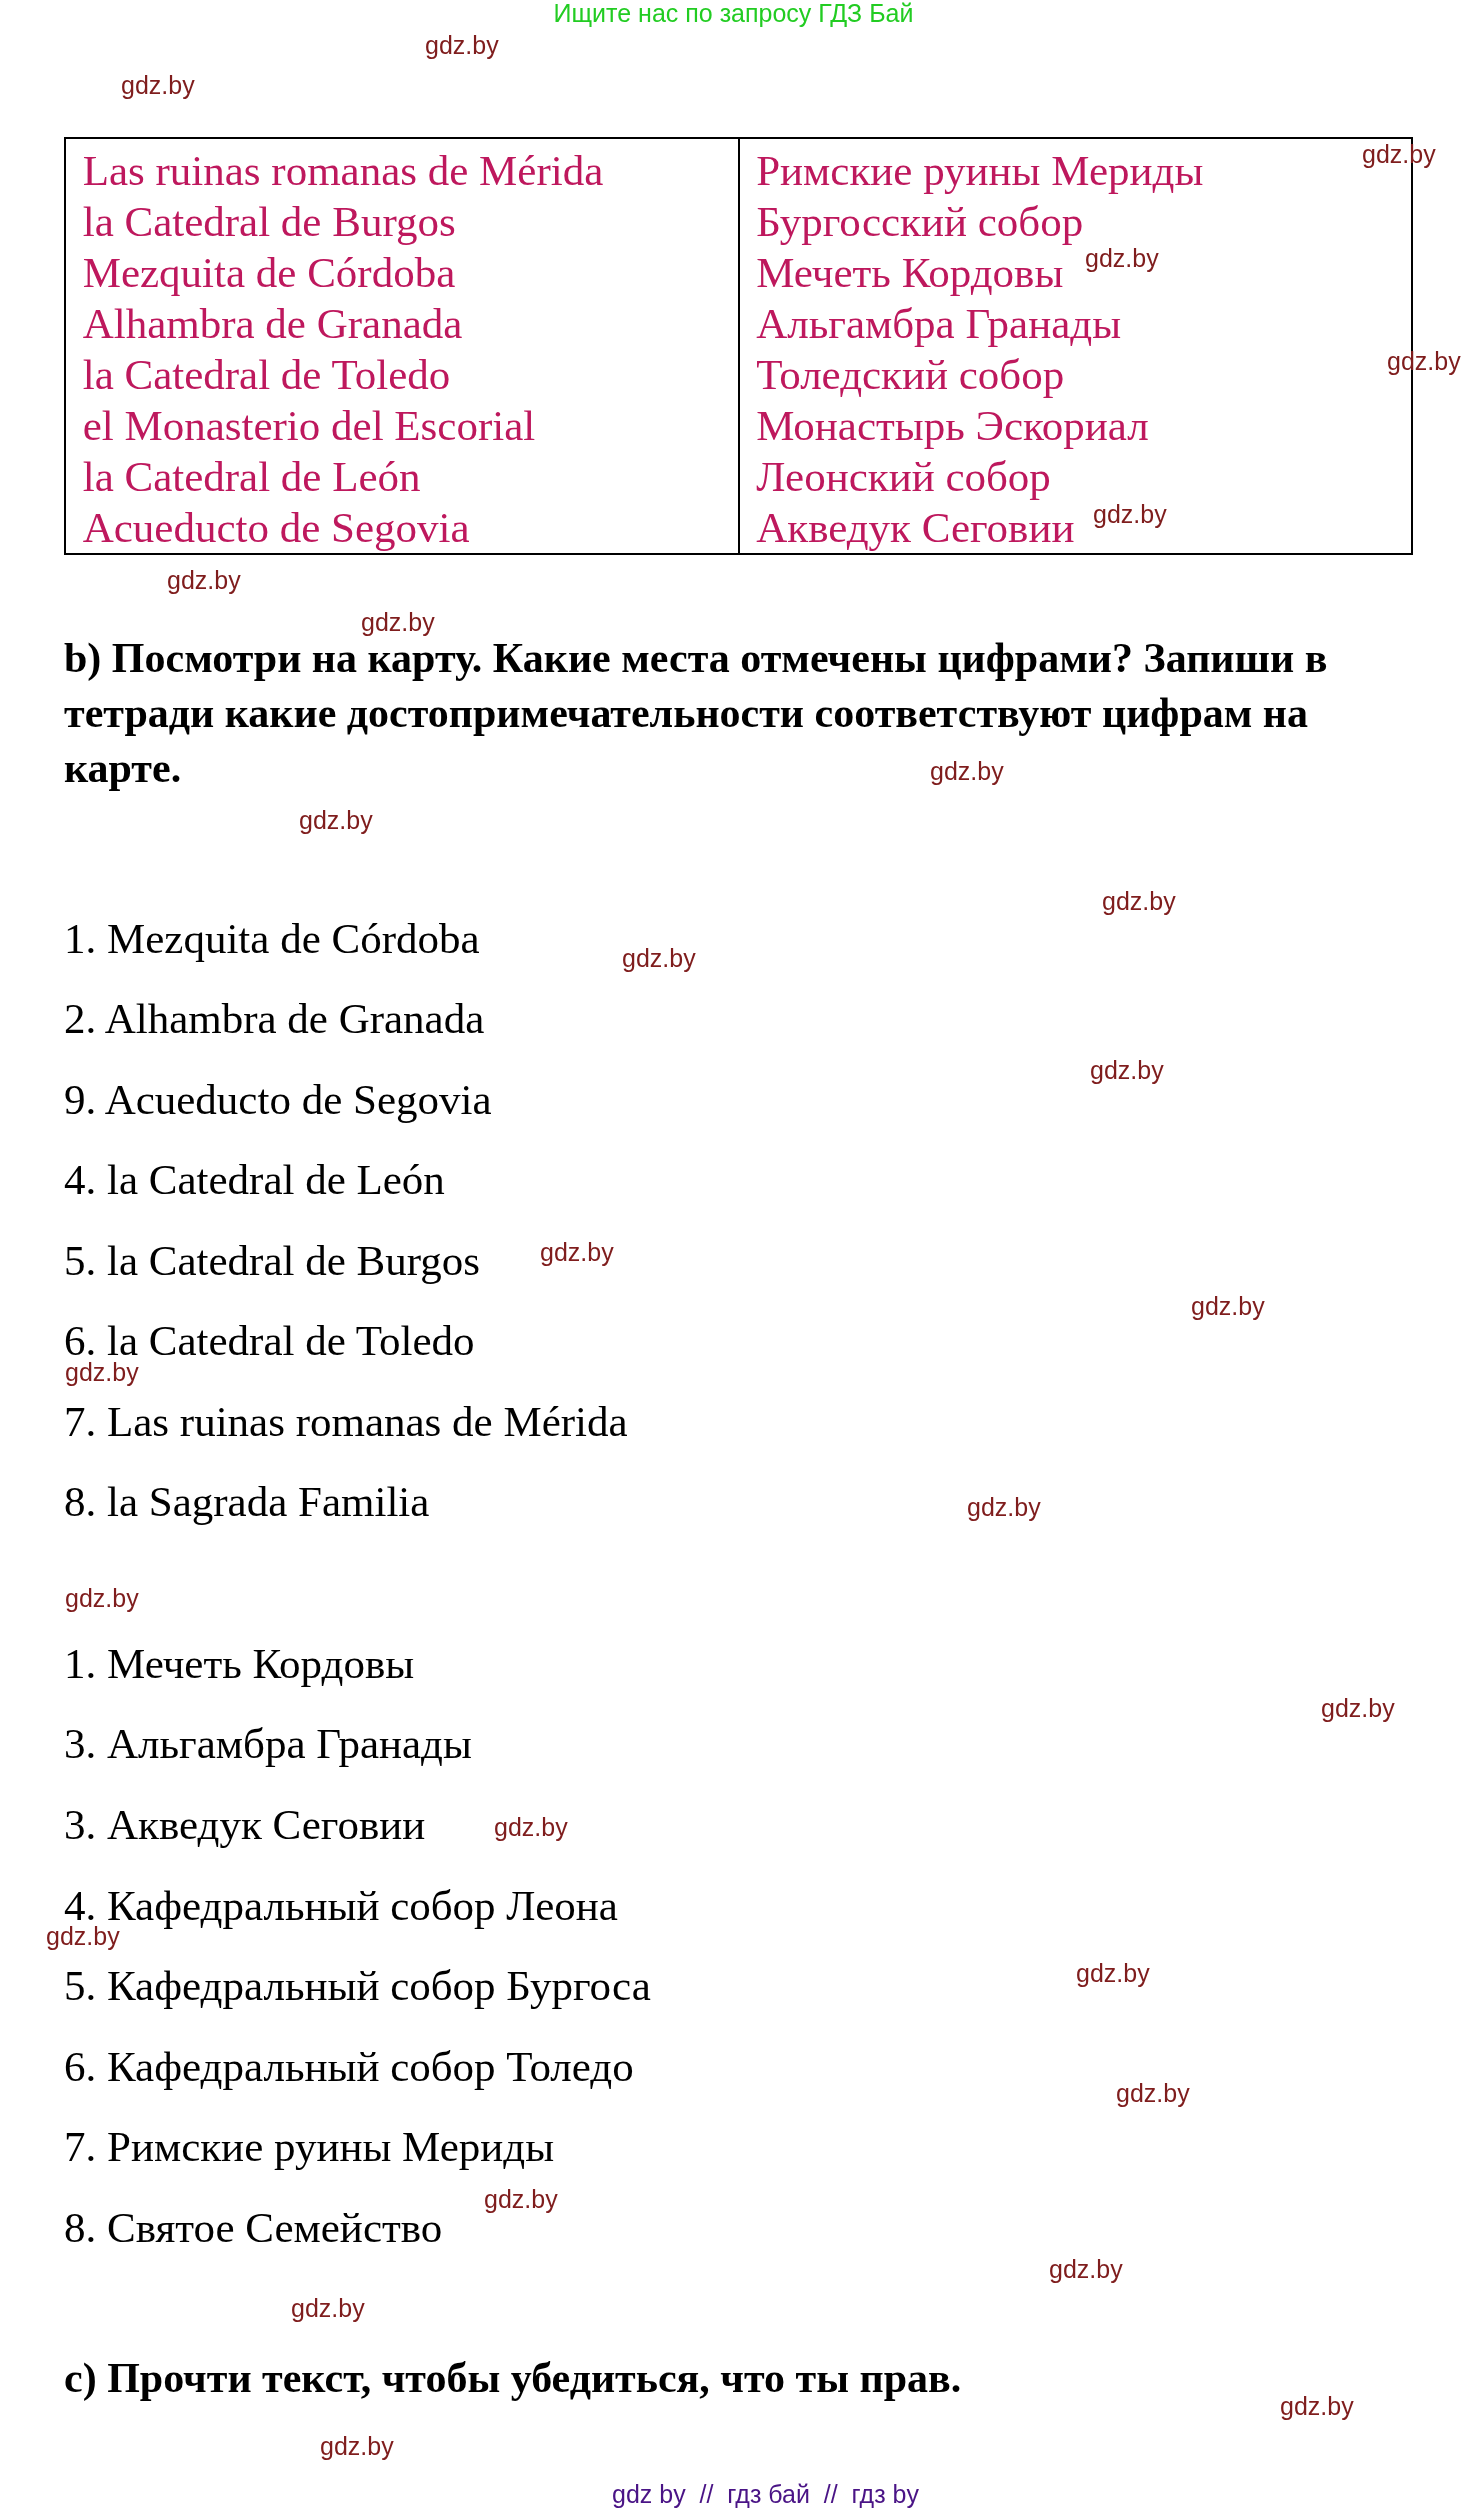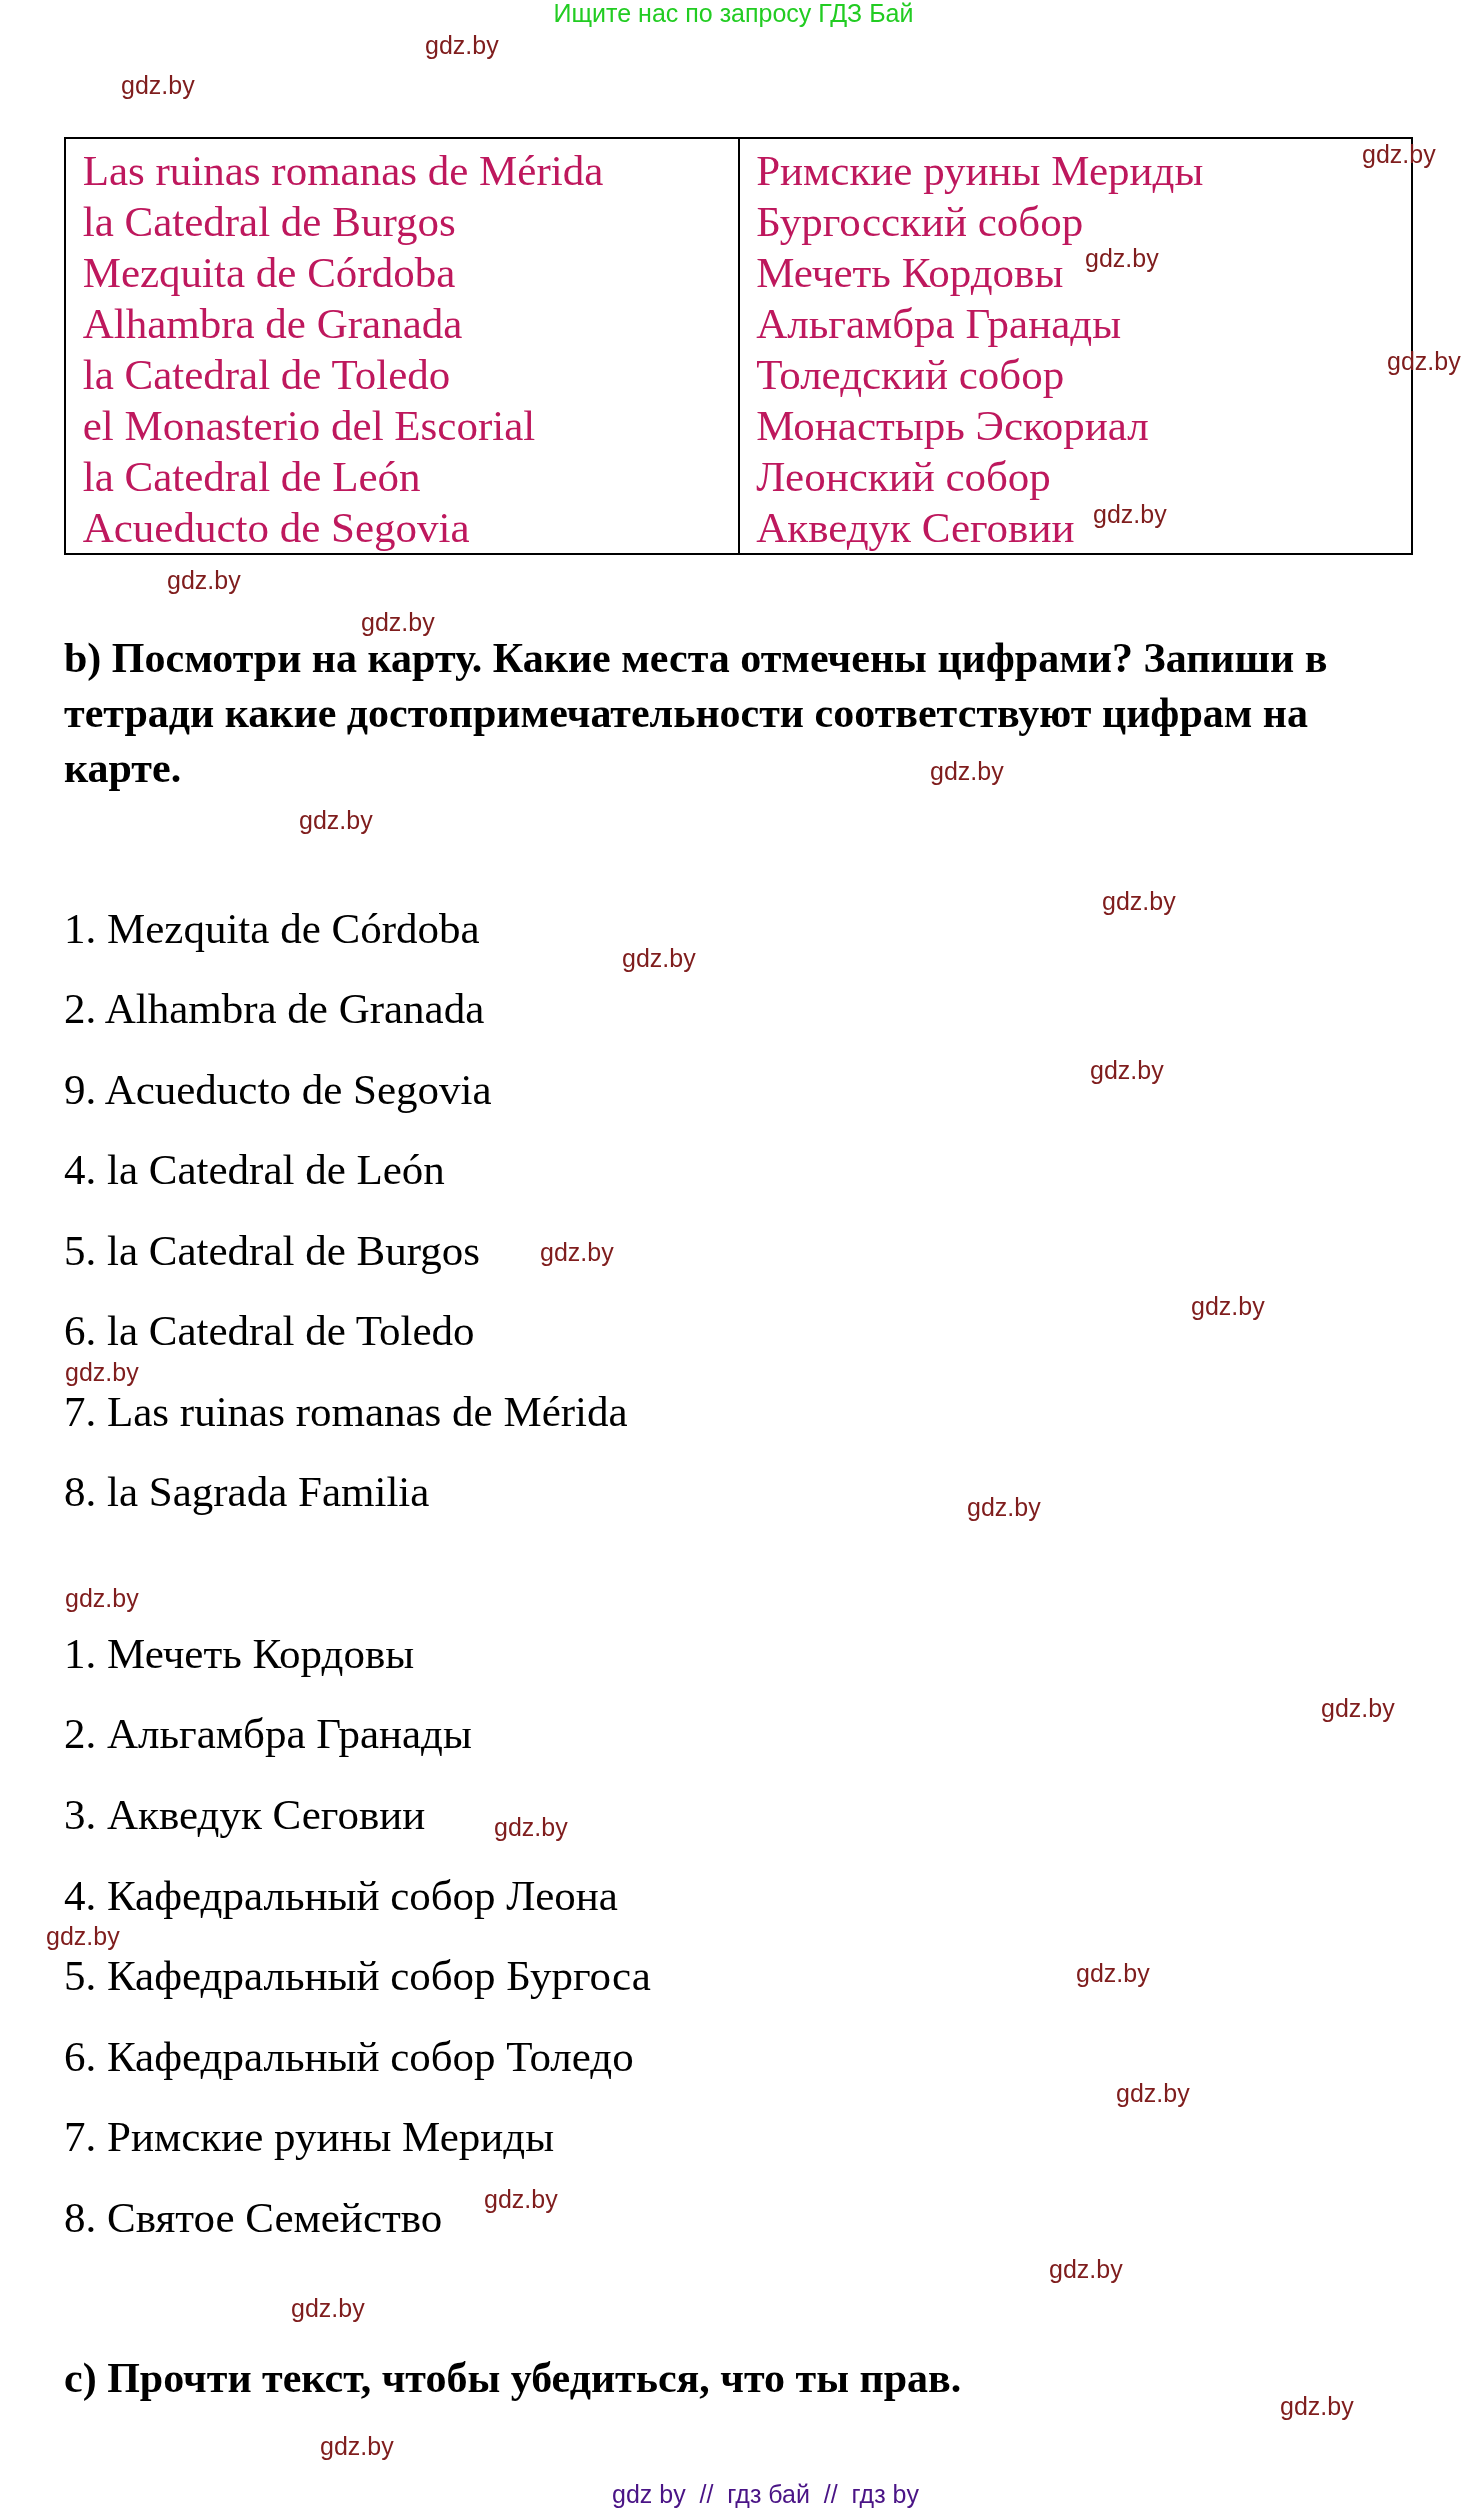--- a/index.html
+++ b/index.html
@@ -26,21 +26,21 @@
   .vocab-line {
     font-family: "Liberation Serif", serif; font-size: 43px; line-height: 51px;
     color: #be185d; white-space: nowrap;
   }
   .heading {
     font-family: "Liberation Serif", serif; font-weight: bold; font-size: 42px;
     line-height: 55px; color: #000;
   }
   .list-item {
     font-family: "Liberation Serif", serif; font-size: 43px; line-height: 49px;
-    color: #000; white-space: nowrap; left: 64px;
+    color: #000; white-space: nowrap; left: 64px; margin-top: 10px;
   }
   .footer {
     left: 0; width: 1467px; top: 2480px; text-align: center;
     font-family: "Liberation Sans", sans-serif; font-size: 25px; line-height: 29px;
     color: #4a1486; white-space: pre; padding-left: 32px;
   }
 </style>
 </head>
 <body>
 
@@ -100,21 +100,21 @@
 <div class="abs wm" style="left:1102px;top:888px">gdz.by</div>
 <div class="abs wm" style="left:622px;top:945px">gdz.by</div>
 <div class="abs wm" style="left:1090px;top:1057px">gdz.by</div>
 <div class="abs wm" style="left:540px;top:1239px">gdz.by</div>
 <div class="abs wm" style="left:1191px;top:1293px">gdz.by</div>
 <div class="abs wm" style="left:65px;top:1359px">gdz.by</div>
 <div class="abs wm" style="left:967px;top:1494px">gdz.by</div>
 <div class="abs wm" style="left:65px;top:1585px">gdz.by</div>
 
 <div class="abs list-item" style="top:1629px">1. Мечеть Кордовы</div>
-<div class="abs list-item" style="top:1709px">2. Альгамбра Гранады</div>
+<div class="abs list-item" style="top:1709px">3. Альгамбра Гранады</div>
 <div class="abs list-item" style="top:1790px">3. Акведук Сеговии</div>
 <div class="abs list-item" style="top:1871px">4. Кафедральный собор Леона</div>
 <div class="abs list-item" style="top:1951px">5. Кафедральный собор Бургоса</div>
 <div class="abs list-item" style="top:2032px">6. Кафедральный собор Толедо</div>
 <div class="abs list-item" style="top:2112px">7. Римские руины Мериды</div>
 <div class="abs list-item" style="top:2193px">8. Святое Семейство</div>
 
 <div class="abs wm" style="left:1321px;top:1695px">gdz.by</div>
 <div class="abs wm" style="left:494px;top:1814px">gdz.by</div>
 <div class="abs wm" style="left:46px;top:1923px">gdz.by</div>

